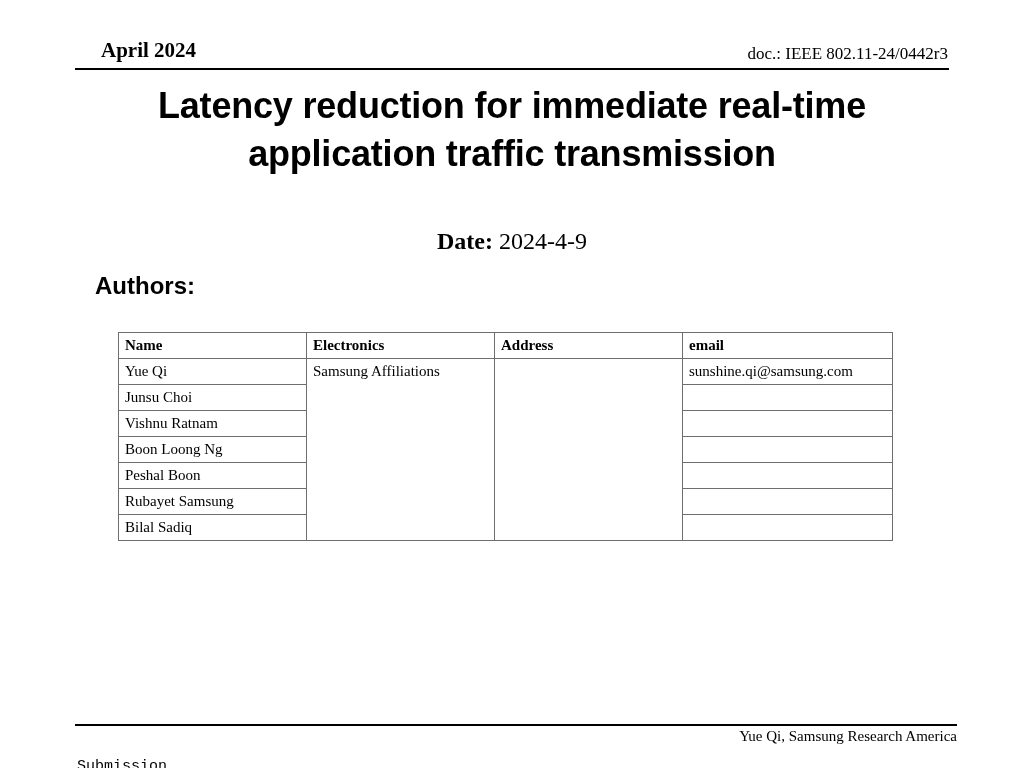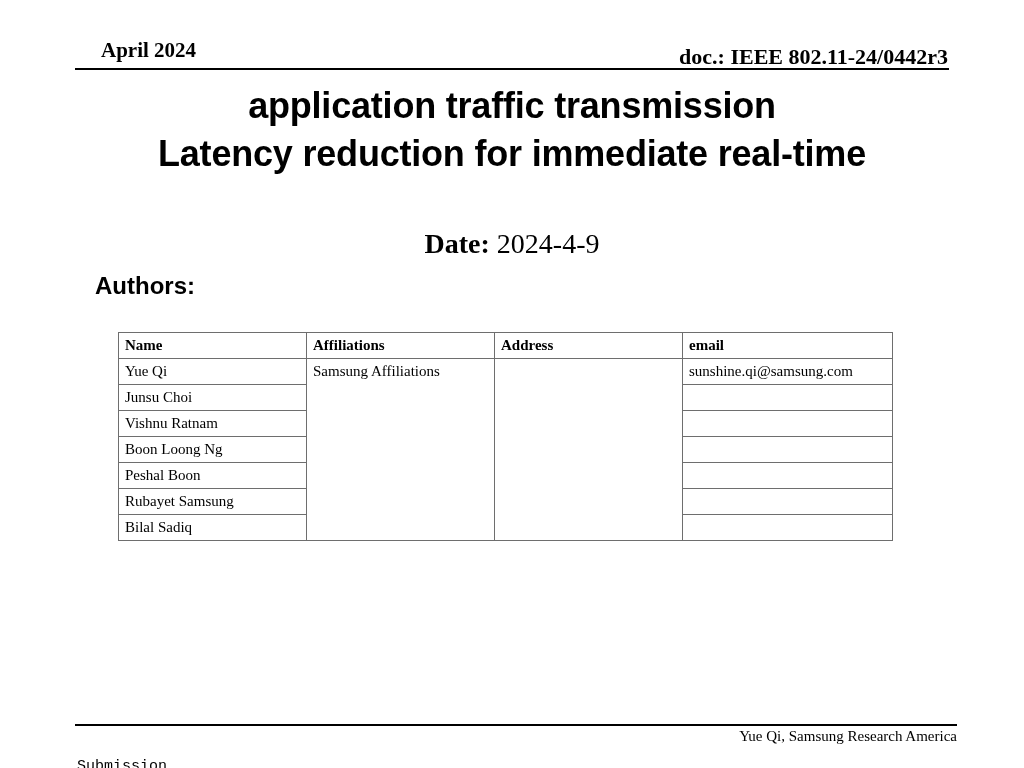--- a/index.html
+++ b/index.html
@@ -1,27 +1,27 @@
 <!DOCTYPE html>
 <html><head>
 <meta charset="utf-8">
 <style>
   html, body { margin: 0; padding: 0; background: #ffffff; }
   body { width: 1024px; height: 768px; position: relative; overflow: hidden; color: #000; }
   .serif { font-family: "Liberation Serif", "DejaVu Serif", serif; }
   .sans { font-family: "Liberation Sans", "DejaVu Sans", sans-serif; }
 
   .hdr-left { position: absolute; left: 77px; top: 38px; font-size: 21px; font-weight: bold; margin-left: 24px; }
-  .hdr-right { position: absolute; right: 76px; top: 44px; font-size: 22px; font-weight: bold; }
+  .hdr-right { position: absolute; right: 76px; top: 44px; font-size: 17px; font-weight: normal; }
   .hdr-rule { position: absolute; left: 75px; width: 874px; top: 68px; height: 0; border-top: 2px solid #000; }
 
   .title { position: absolute; left: 0; width: 1024px; top: 82px; text-align: center;
            font-size: 36px; font-weight: bold; line-height: 48px; letter-spacing: -0.2px; }
 
-  .date { position: absolute; left: 0; width: 1024px; top: 228px; text-align: center; font-size: 28px; }
+  .date { position: absolute; left: 0; width: 1024px; top: 228px; text-align: center; font-size: 24px; }
   .date b { font-weight: bold; }
 
   .authors { position: absolute; left: 95px; top: 272px; font-size: 24px; font-weight: bold; }
 
   table.authors-table { position: absolute; left: 118px; top: 332px; border-collapse: collapse;
            font-family: "Liberation Serif", "DejaVu Serif", serif; font-size: 15px; }
   table.authors-table td, table.authors-table th { border: 1px solid #6e6e6e; padding: 4px 6px 0 6px;
            vertical-align: top; text-align: left; height: 26px; box-sizing: border-box; margin-top: 8px; }
   table.authors-table th { font-weight: bold; }
   .c1 { width: 188px; } .c2 { width: 188px; } .c3 { width: 188px; } .c4 { width: 210px; }
@@ -31,36 +31,36 @@
   .ftr-right { position: absolute; right: 67px; top: 728px; font-size: 15px; }
 </style>
 </head>
 <body>
 
 <div class="hdr-left serif">April 2024</div>
 <div class="hdr-right serif">doc.: IEEE 802.11-24/0442r3</div>
 <div class="hdr-rule"></div>
 
 <div class="title sans">
+  <div>Latency reduction for immediate real-time</div>
   <div>application traffic transmission</div>
-  <div>Latency reduction for immediate real-time</div>
 </div>
 
 <div class="date serif">
   <b>Date:</b>
   <span>2024-4-9</span>
 </div>
 
 <div class="authors sans">Authors:</div>
 
 <table class="authors-table">
   <thead>
     <tr>
       <th class="c1">Name</th>
-      <th class="c2">Affiliations</th>
+      <th class="c2">Electronics</th>
       <th class="c3">Address</th>
       <th class="c4">email</th>
     </tr>
   </thead>
   <tbody>
     <tr>
       <td>Yue Qi</td>
       <td rowspan="7">Samsung Affiliations</td>
       <td rowspan="7"></td>
       <td>sunshine.qi@samsung.com</td>

